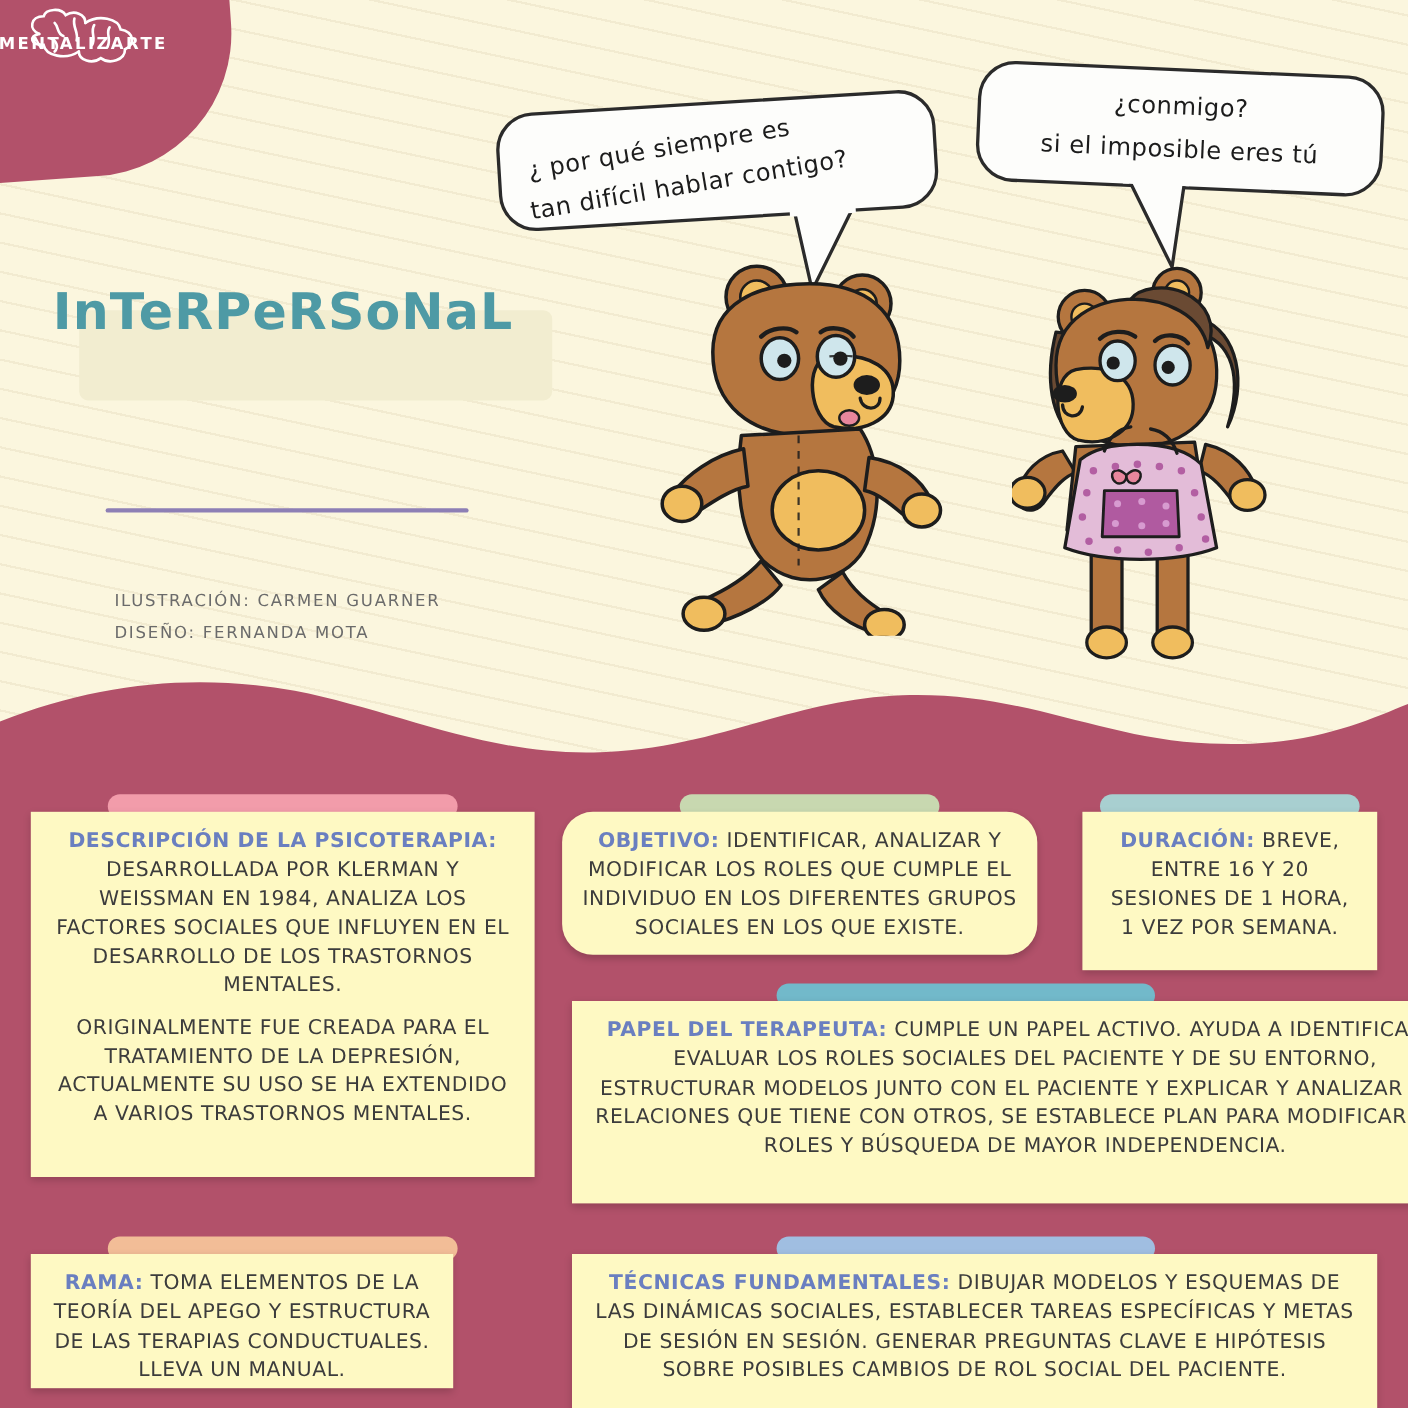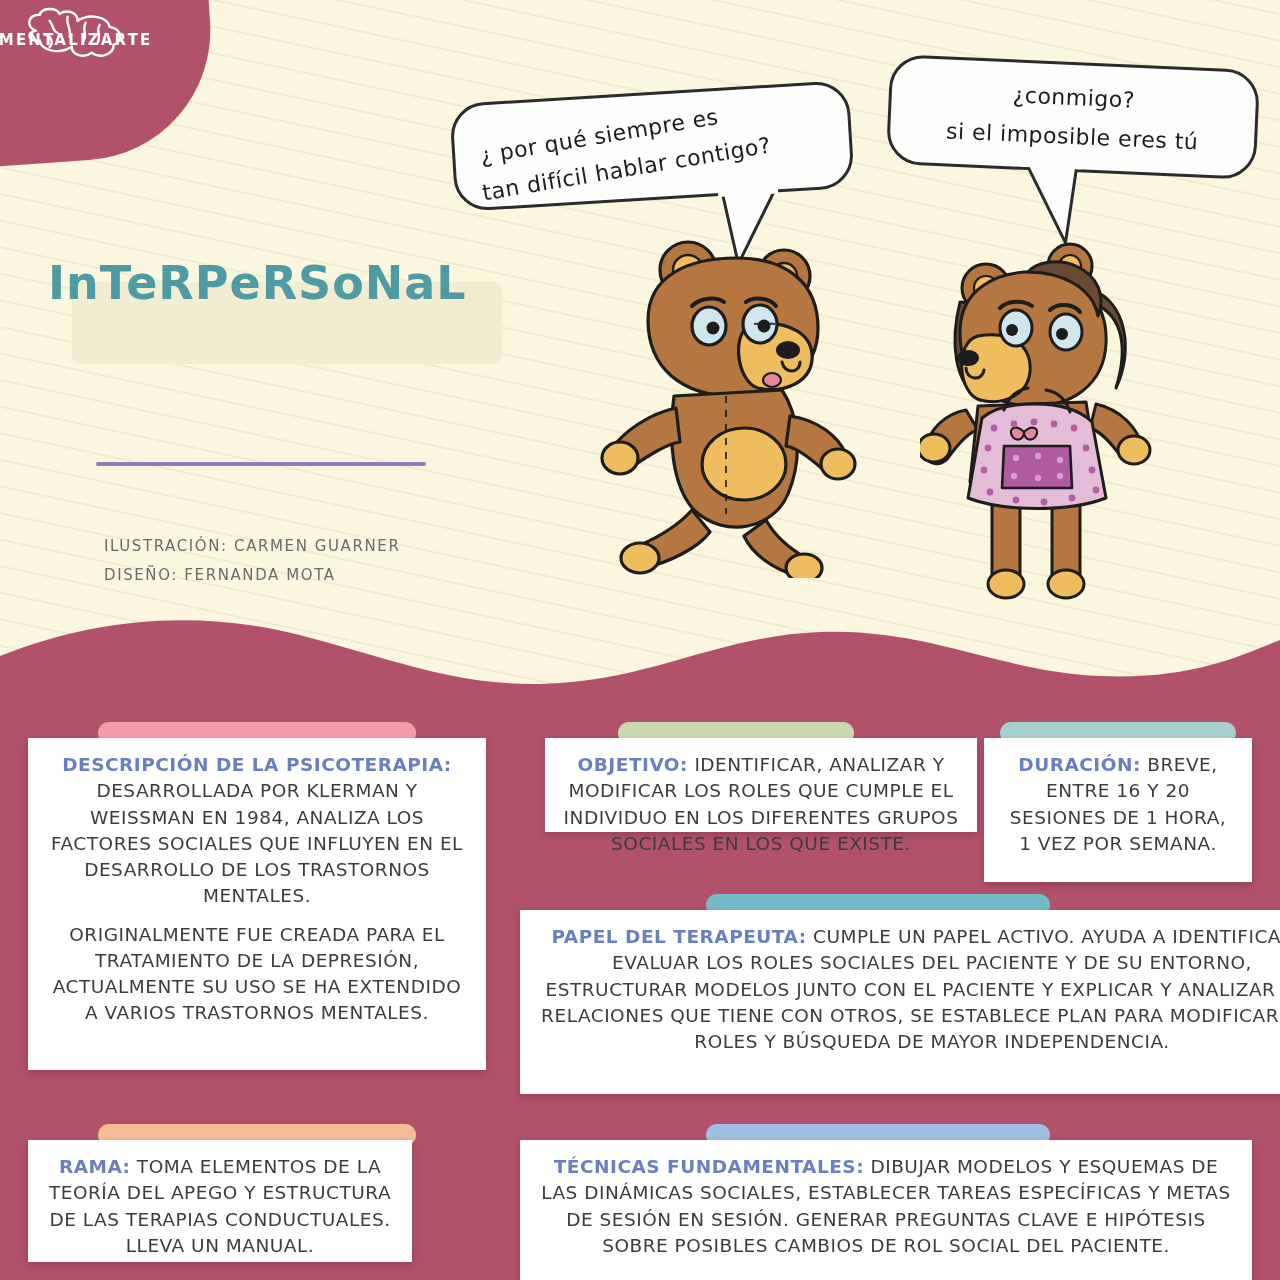--- a/index.html
+++ b/index.html
@@ -102,21 +102,21 @@
   #bubble2 { left:888px; top:62px; width:370px; transform:rotate(2.5deg); }
   #bubble2 .t1 { display:block; text-align:center; }
   #bubble2 .t2 { display:block; text-align:center; margin-top:6px; }
   .tail { position:absolute; }
 
   
   .cards { position:absolute; left:0; top:700px; width:1280px; height:580px; }
 
   .card {
     position:absolute;
-    background:#ffffff;
+    background:#fef9c3;
     box-shadow:0 3px 7px rgba(0,0,0,.18);
   }
   .card .body {
     padding:14px 18px 16px 18px;
     color:#3c3c3c;
     font-size:18.5px;
     line-height:1.42;
     letter-spacing:.5px;
     text-align:center;
     font-family:"DejaVu Sans", sans-serif;
@@ -129,21 +129,21 @@
     position:absolute;
     height:22px;
     border-radius:11px;
     opacity:.95;
   }
 
   
   #card-desc { left:28px; top:38px; width:458px; height:332px; }
   #brush-desc { left:98px; top:22px; width:318px; background:#f6a0ae; }
 
-  #card-obj { left:545px; top:38px; width:432px; height:94px; }
+  #card-obj { left:511px; top:38px; width:432px; height:130px;border-radius:28px; }
   #brush-obj { left:618px; top:22px; width:236px; background:#c9dfb4; }
 
   #card-dur { left:984px; top:38px; width:268px; height:144px; }
   #brush-dur { left:1000px; top:22px; width:236px; background:#a8d6d6; }
 
   #card-papel { left:520px; top:210px; width:824px; height:184px; }
   #brush-papel { left:706px; top:194px; width:344px; background:#6fbfd0; }
 
   #card-rama { left:28px; top:440px; width:384px; height:122px; }
   #brush-rama { left:98px; top:424px; width:318px; background:#f6c39a; }

